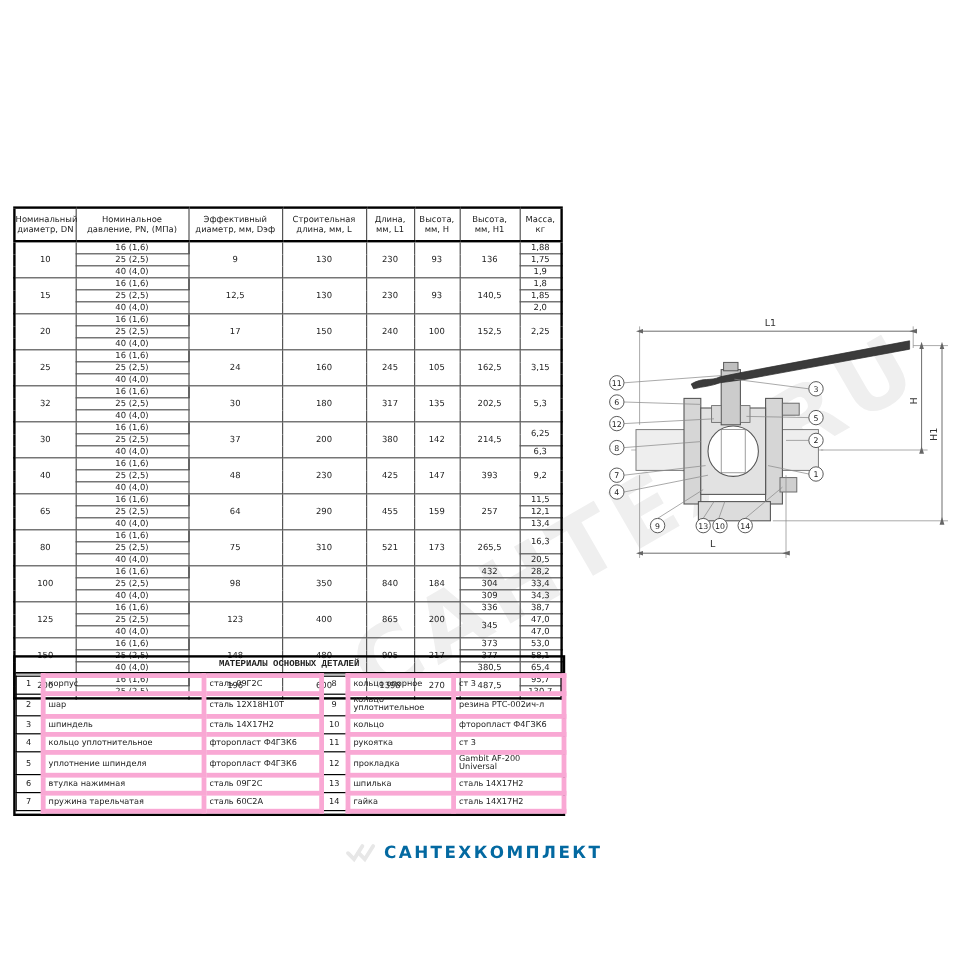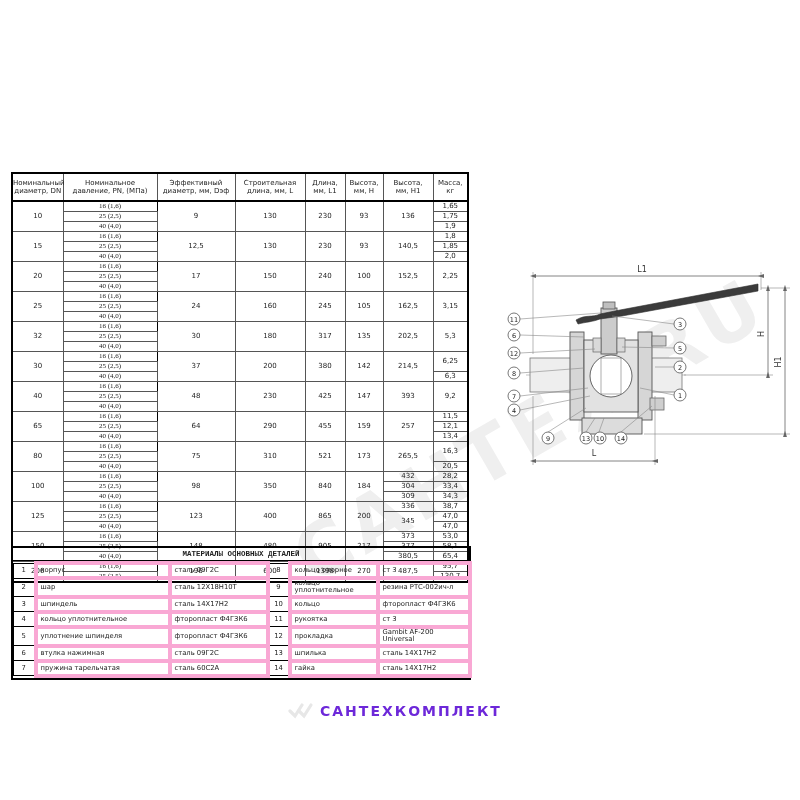--- a/index.html
+++ b/index.html
@@ -2,30 +2,30 @@
 <html><head>
 <meta charset="utf-8">
 <style>
   html,body{margin:0;padding:0;background:#fff;}
   .page{position:relative;width:800px;height:800px;background:#ffffff;overflow:hidden;
         font-family:"DejaVu Sans","Liberation Sans",sans-serif;color:#222;}
   
   .watermark{position:absolute;left:300px;top:520px;z-index:0;font-size:74px;font-weight:bold;
              color:#efefef;letter-spacing:6px;transform:rotate(-30deg);transform-origin:left center;
              white-space:nowrap;user-select:none;}
-  .brand{position:absolute;left:288px;top:702px;z-index:0;display:flex;align-items:center;gap:6px;color:#6d28d9;}
+  .brand{position:absolute;left:288px;top:702px;z-index:0;display:flex;align-items:center;gap:6px;color:#0369a1;}
   .brand-text{font-size:14px;font-weight:bold;letter-spacing:2px;}
   
   .spec{position:absolute;left:11px;top:172px;z-index:1;border-collapse:collapse;table-layout:fixed;
         width:456px;background:transparent;}
   .spec th,.spec td{border:1px solid #555;padding:0;text-align:center;vertical-align:middle;
         font-size:7px;line-height:1.15;font-weight:normal;color:#222;background:transparent;}
   .spec th{height:26px;white-space:pre-line;border-bottom:2px solid #000;border-top:2px solid #000;}
   .spec td{height:9px;}
-  .spec .c-pn{border-left:1.5px solid #000;border-right:1.5px solid #000;font-family:Liberation Serif, serif;}
+  .spec .c-pn{border-left:1.5px solid #000;border-right:1.5px solid #000;}
   .spec tr.group-start td{border-top:1.5px solid #000;}
   .spec{border:2px solid #000;}
   
   .materials{position:absolute;left:11px;top:546px;z-index:1;width:456px;border:2px solid #000;background:transparent;}
   .mat-title{font-size:7.5px;font-weight:bold;text-align:center;padding:2px 12px;border-bottom:1.5px solid #000;font-family:Liberation Mono, monospace;}
   .materials table{border-collapse:collapse;table-layout:fixed;width:100%;}
   .materials td{border:4px solid #f9a8d4;font-size:6.8px;line-height:1.1;height:11px;padding:0 3px;
         text-align:left;vertical-align:middle;background:transparent;}
   .materials td.num{border:1.5px solid #000;text-align:center;padding:0;}
   
@@ -71,21 +71,21 @@
     </thead>
     <tbody id="spec-body">
         <tr class="group-start">
           <td rowspan="3" class="c-dn">10</td>
           <td class="c-pn">16 (1,6)</td>
           <td rowspan="3">9</td>
           <td rowspan="3">130</td>
           <td rowspan="3">230</td>
           <td rowspan="3">93</td>
           <td rowspan="3" class="c-h1">136</td>
-          <td class="c-mass">1,65</td>
+          <td class="c-mass">1,88</td>
         </tr>
         <tr>
           <td class="c-pn">25 (2,5)</td>
           <td class="c-mass">1,75</td>
         </tr>
         <tr>
           <td class="c-pn">40 (4,0)</td>
           <td class="c-mass">1,9</td>
         </tr>
         <tr class="group-start">

